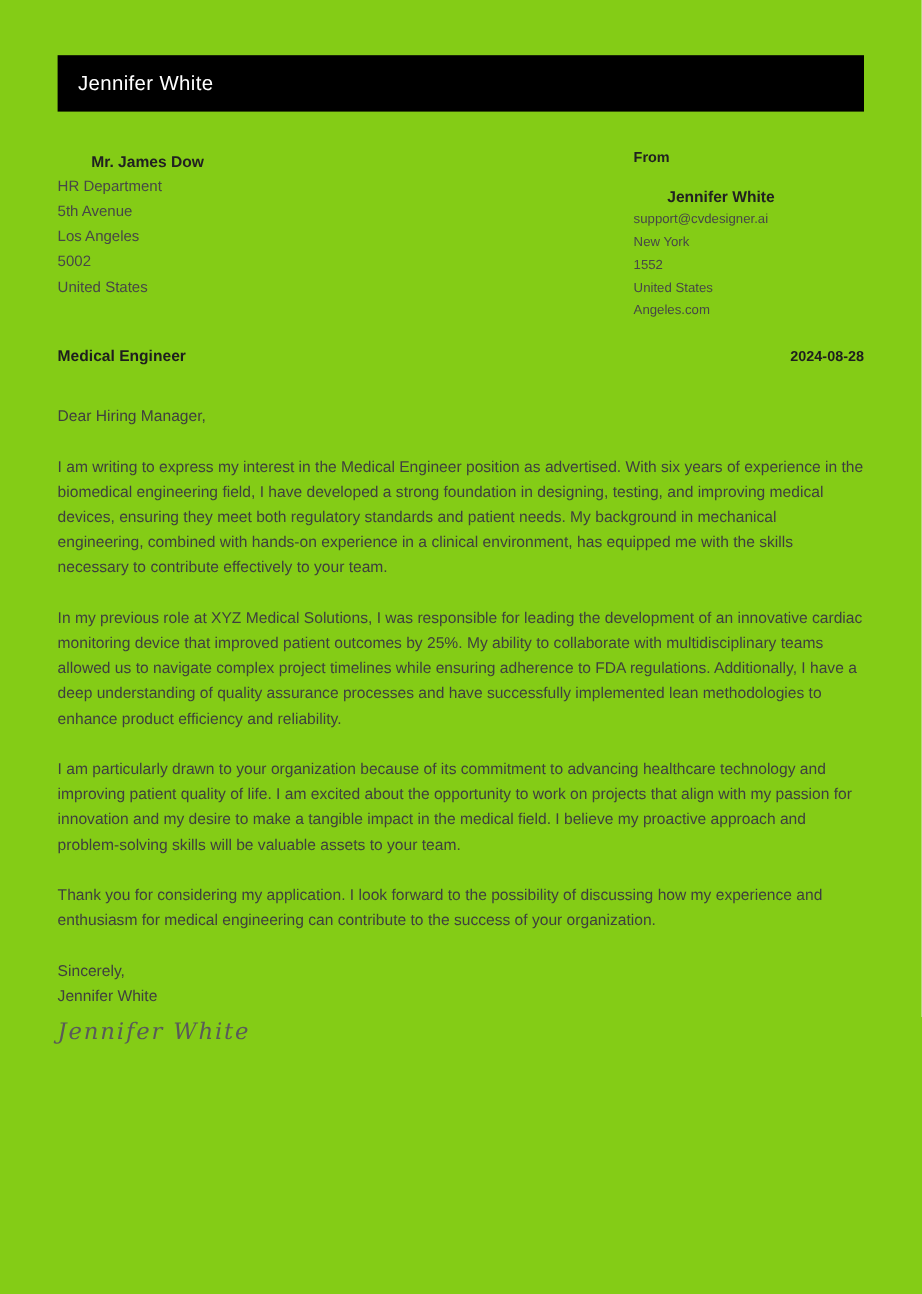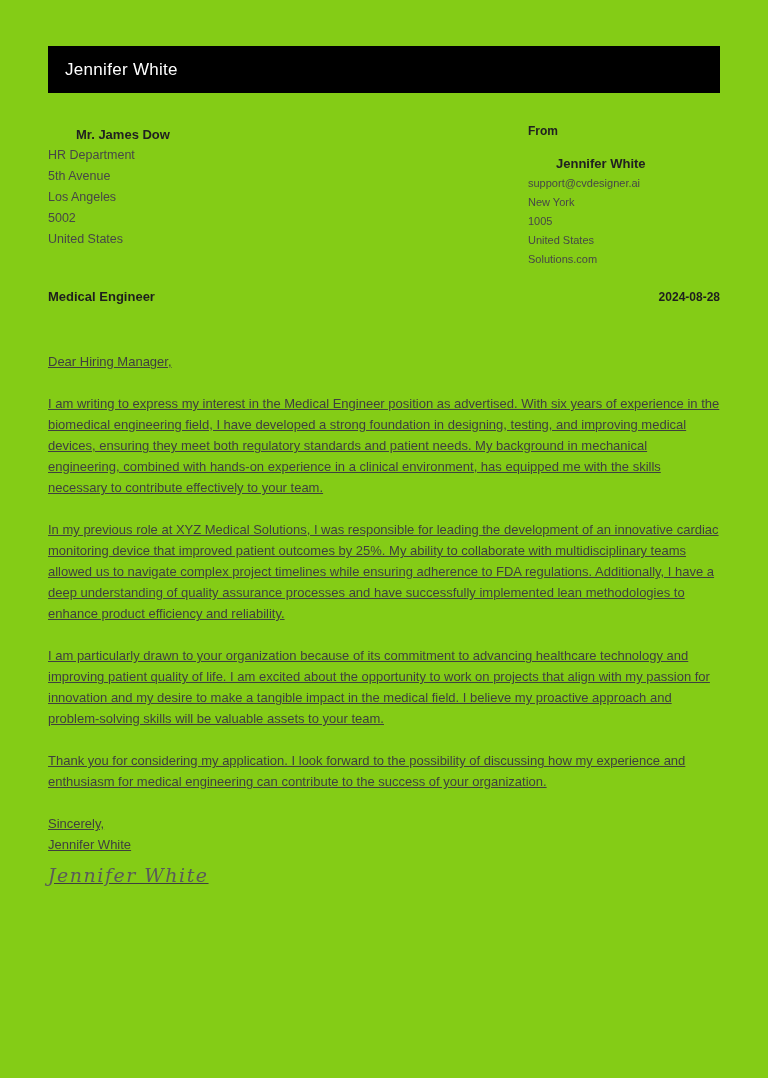--- a/index.html
+++ b/index.html
@@ -71,25 +71,24 @@
     font-size: 13px;
     font-weight: bold;
     color: #1e1e1e;
   }
   .subject-date {
     font-size: 12px;
     font-weight: bold;
     color: #1e1e1e;
   }
   .letter-body {
-    margin-top: 47px;
+    margin-top: 32px;
     font-size: 13px;
     line-height: 21px;
     color: #3f3f3f;
-    text-decoration: underline;
   }
   .letter-body p { margin: 0 0 21px 0; }
   .closing-block p { margin: 0; }
   .signature-script {
     margin-top: 10px;
     font-family: "DejaVu Serif", serif;
     font-style: italic;
     font-size: 19px;
     color: #5a5a5a;
     letter-spacing: 1.5px;
@@ -113,23 +112,23 @@
       <div class="addr-line">Los Angeles</div>
       <div class="addr-line">5002</div>
       <div class="addr-line">United States</div>
     </div>
 
     <div class="col-from">
       <div class="addr-label">From</div>
       <div class="addr-name">Jennifer White</div>
       <div class="addr-line">support@cvdesigner.ai</div>
       <div class="addr-line">New York</div>
-      <div class="addr-line">1005</div>
+      <div class="addr-line">1552</div>
       <div class="addr-line">United States</div>
-      <div class="addr-line">Solutions.com</div>
+      <div class="addr-line">Angeles.com</div>
     </div>
 
   </div>
 
   <div class="subject-row">
     <span class="subject-title">Medical Engineer</span>
     <span class="subject-date">2024-08-28</span>
   </div>
 
   <div class="letter-body">

